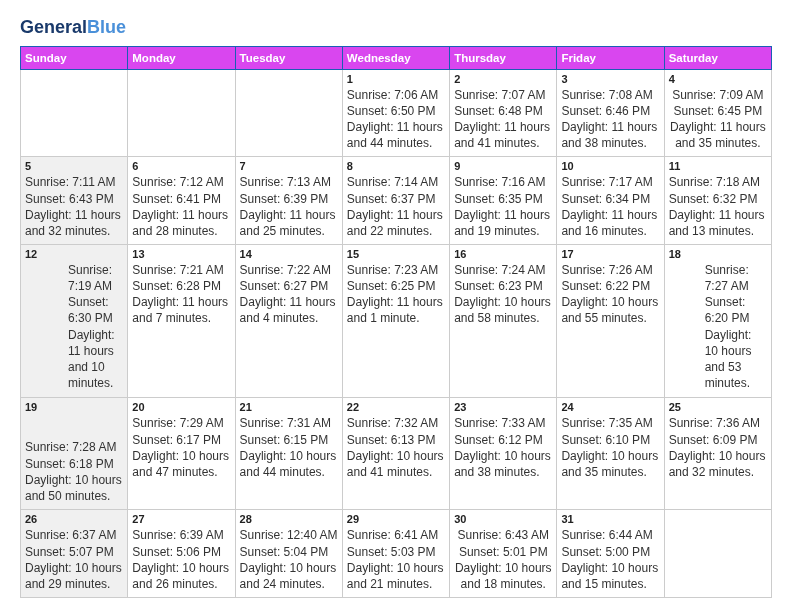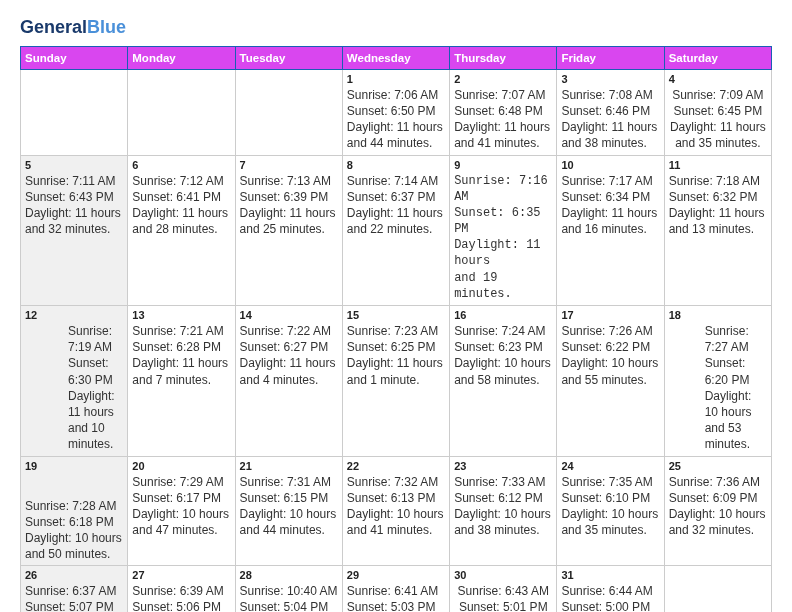--- a/index.html
+++ b/index.html
@@ -180,21 +180,21 @@
           </td>
           <td>
             <span class="day-num">8</span>
             <div class="day-info" style="white-space: pre-line;">Sunrise: 7:14 AM
 Sunset: 6:37 PM
 Daylight: 11 hours
 and 22 minutes.</div>
           </td>
           <td>
             <span class="day-num">9</span>
-            <div class="day-info" style="white-space: pre-line; font-family: Liberation Mono, monospace;">Sunrise: 7:16 AM
+            <div class="day-info" style="white-space: pre-line;">Sunrise: 7:16 AM
 Sunset: 6:35 PM
 Daylight: 11 hours
 and 19 minutes.</div>
           </td>
           <td>
             <span class="day-num">10</span>
             <div class="day-info" style="white-space: pre-line;">Sunrise: 7:17 AM
 Sunset: 6:34 PM
 Daylight: 11 hours
 and 16 minutes.</div>
@@ -319,21 +319,21 @@
           </td>
           <td>
             <span class="day-num">27</span>
             <div class="day-info" style="white-space: pre-line;">Sunrise: 6:39 AM
 Sunset: 5:06 PM
 Daylight: 10 hours
 and 26 minutes.</div>
           </td>
           <td>
             <span class="day-num">28</span>
-            <div class="day-info" style="white-space: pre-line;">Sunrise: 10:40 AM
+            <div class="day-info" style="white-space: pre-line;">Sunrise: 12:40 AM
 Sunset: 5:04 PM
 Daylight: 10 hours
 and 24 minutes.</div>
           </td>
           <td>
             <span class="day-num">29</span>
             <div class="day-info" style="white-space: pre-line;">Sunrise: 6:41 AM
 Sunset: 5:03 PM
 Daylight: 10 hours
 and 21 minutes.</div>

